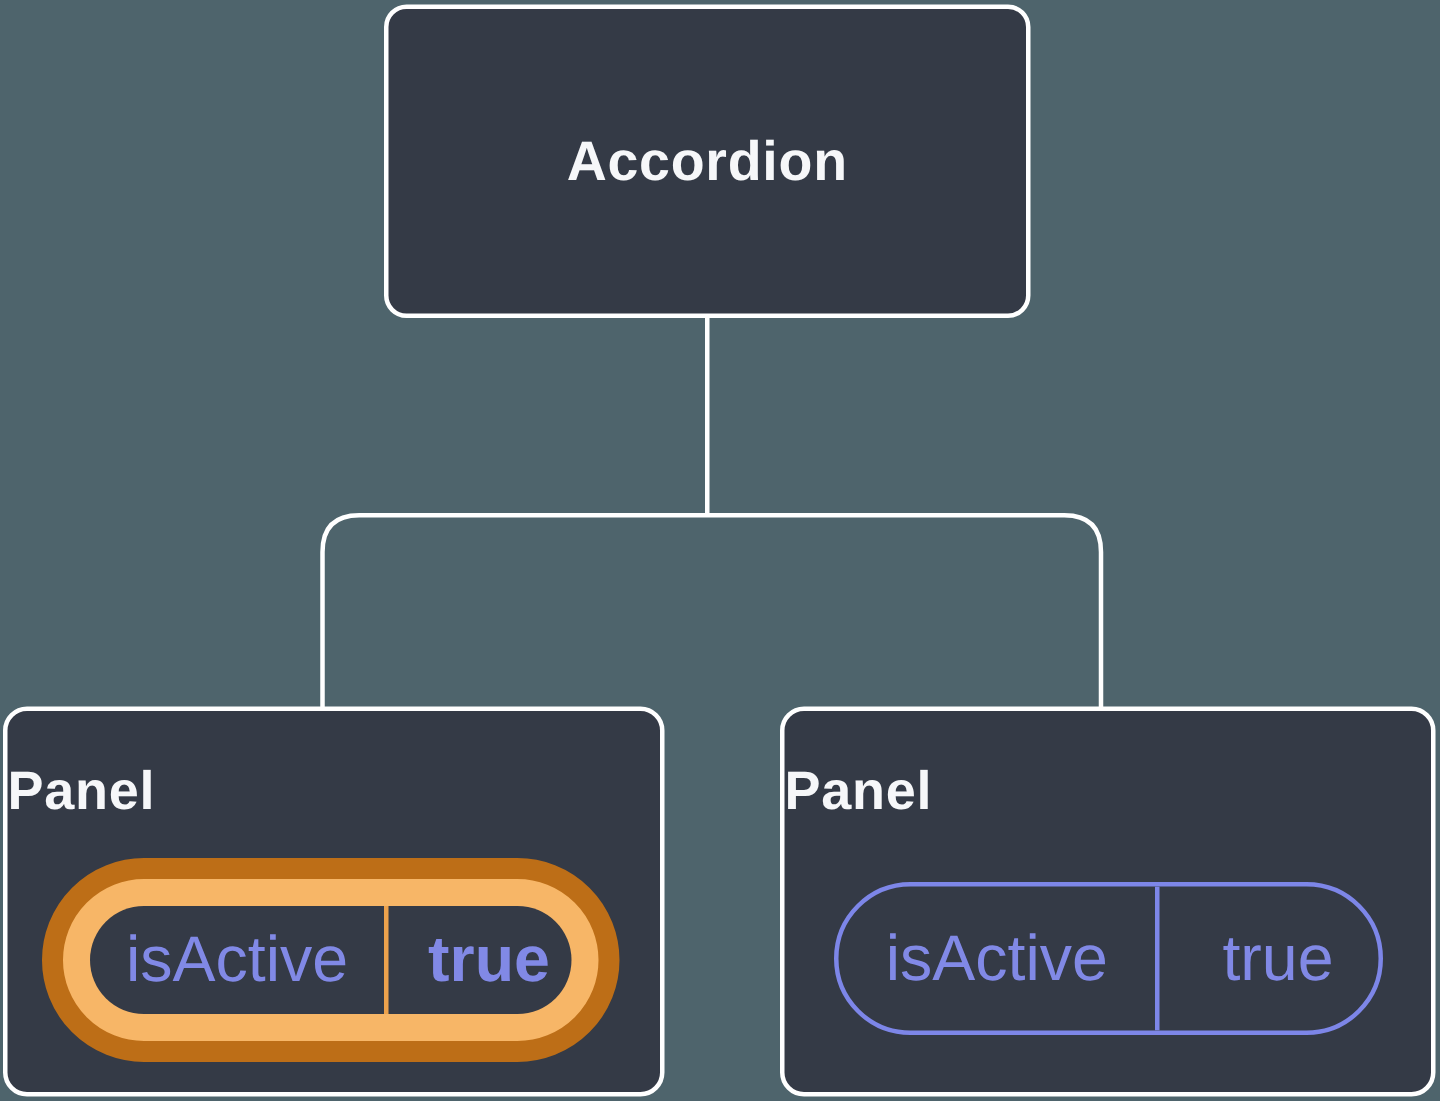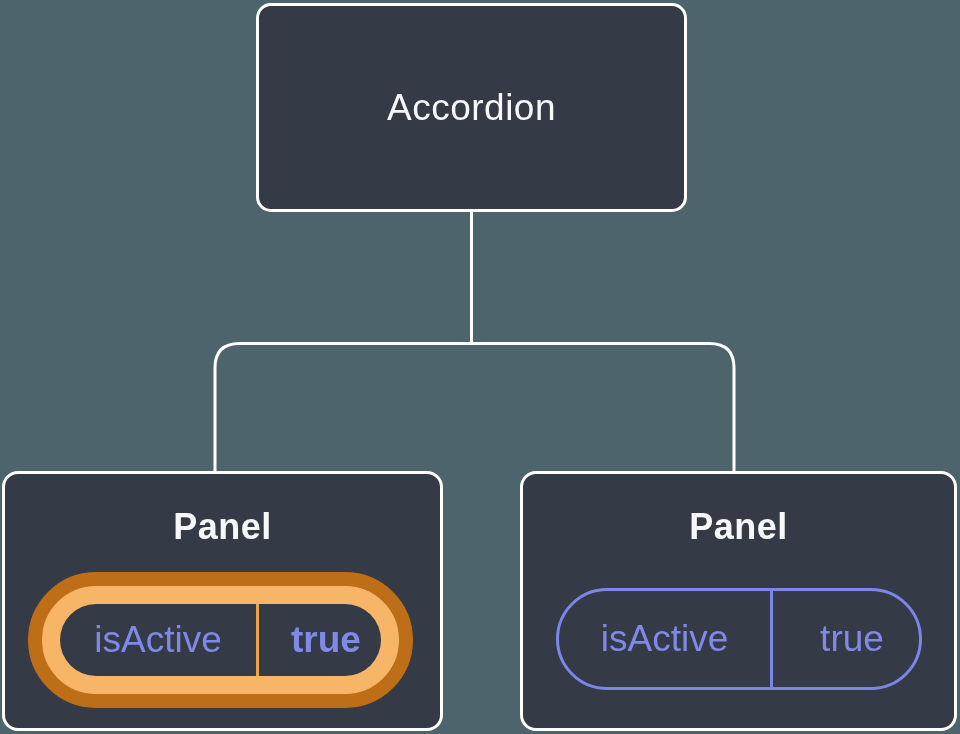--- a/index.html
+++ b/index.html
@@ -30,45 +30,45 @@
   .node{
     position:absolute;box-sizing:border-box;
     background:var(--node-fill);
     border:3px solid var(--node-border);
   }
   .root-node{
     left:256px;top:3px;width:431px;height:209px;border-radius:15px;
     display:flex;align-items:center;justify-content:center;
   }
   .root-label{
-    color:var(--title-text);font-size:37px;font-weight:400;letter-spacing:.5px;
+    color:var(--title-text);font-size:37px;font-weight:700;letter-spacing:.5px;
   }
   .panel{border-radius:16px;}
   .panel-left{left:2px;top:471px;width:441px;height:260px;}
   .panel-right{left:520px;top:471px;width:437px;height:260px;}
   .panel-title{
-    position:absolute;left:0;right:0;top:32px;text-align:center;
+    position:absolute;left:0;right:0;top:32px;text-align:left;
     color:var(--title-text);font-size:36px;font-weight:600;letter-spacing:.5px;
   }
   
   .pill-highlight{
     position:absolute;left:23px;top:98px;width:385px;height:136px;
     box-sizing:border-box;border-radius:999px;
     border:14px solid var(--highlight-ring-outer);
     background:var(--highlight-ring-inner);
     padding:18px;
   }
   .pill-highlight .pill-inner{
     width:100%;height:100%;border-radius:999px;
     background:var(--node-fill);
     display:flex;align-items:stretch;overflow:hidden;
   }
   .pill-cell{
     display:flex;align-items:center;justify-content:center;
-    color:var(--state-purple);font-size:37px;
+    color:var(--state-purple);font-size:43px;
   }
   .cell-key{width:196px;}
   .cell-val{flex:1;padding-left:12px;}
   .val-bold{font-weight:700;}
   .pill-divider-gold{width:3px;background:var(--highlight-divider);}
   
   .pill-plain{
     position:absolute;left:33px;top:114px;width:366px;height:102px;
     box-sizing:border-box;border-radius:999px;
     border:3px solid var(--pill-outline-purple);

